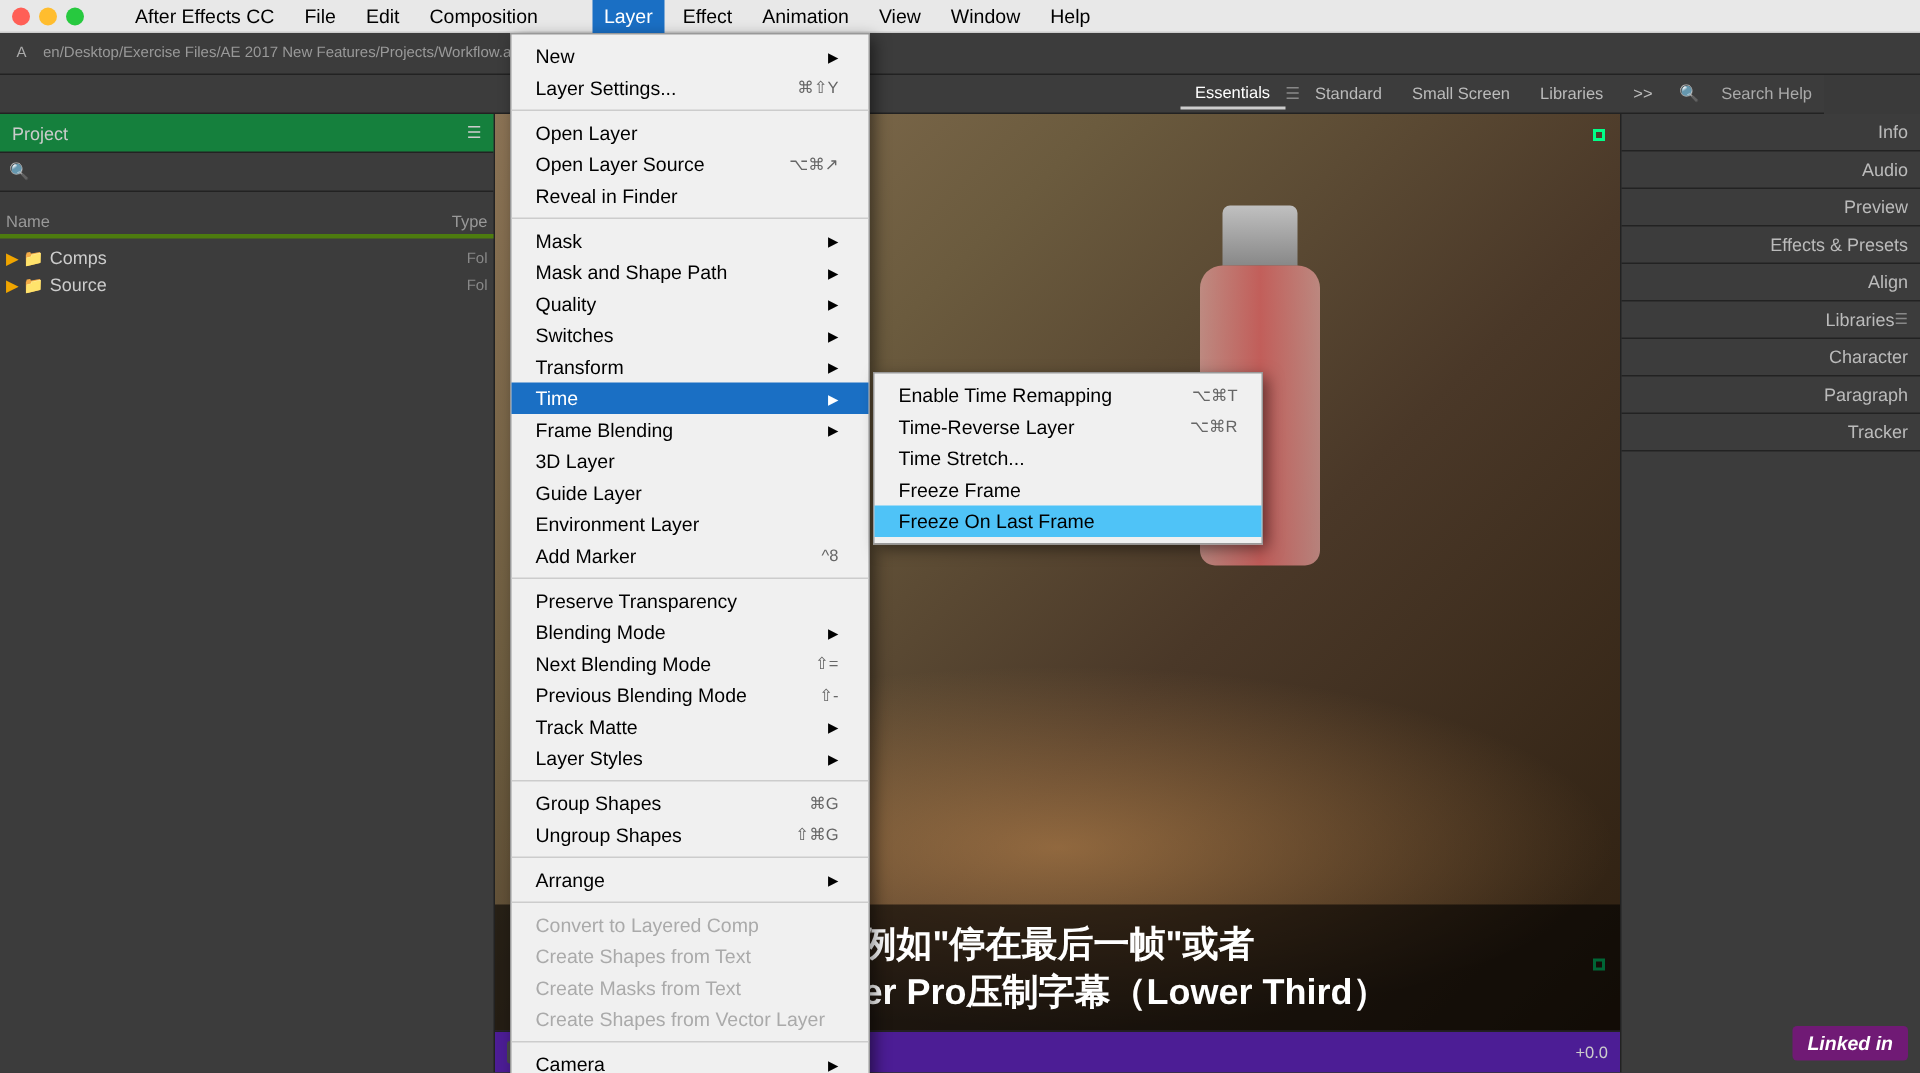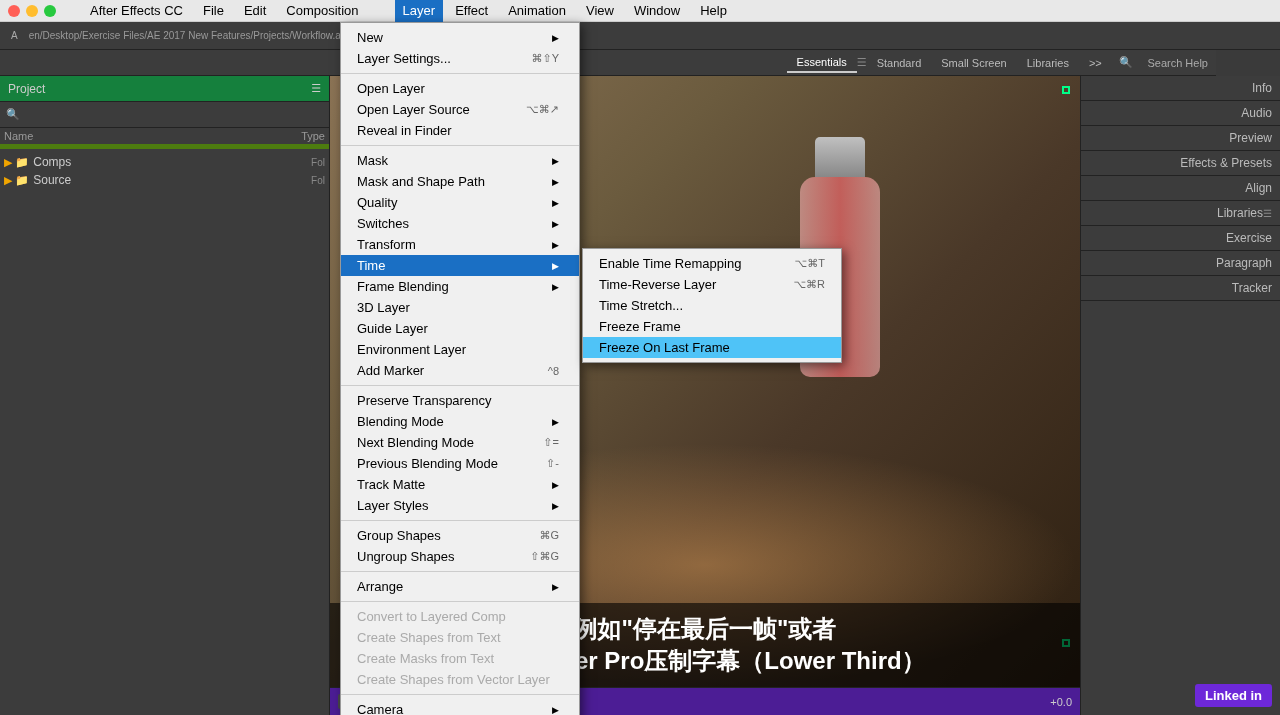--- a/index.html
+++ b/index.html
@@ -86,21 +86,21 @@
       height: 26px;
       background: #3c3c3c;
       display: flex;
       align-items: center;
       padding: 0 6px;
       border-bottom: 1px solid #222;
     }
     .search-icon-sm { color: #888; font-size: 11px; margin-right: 4px; }
     .folder-list { padding: 4px 0; }
     .folder-item { display: flex; align-items: center; padding: 2px 4px; color: #ccc; font-size: 12px; gap: 4px; cursor: pointer; }
-    .col-headers { display: flex; justify-content: space-between; padding: 2px 4px; color: #999; font-size: 11px; border-bottom: 5px solid #4d7c0f; }
+    .col-headers { display: flex; justify-content: space-between; padding: 2px 4px; color: #999; font-size: 11px; border-bottom: 3px solid #4d7c0f; margin-top: 12px; }
 
     
     #center-panel {
       flex: 1;
       display: flex;
       flex-direction: column;
       background: #2a2a2a;
       position: relative;
     }
     #preview-area {
@@ -181,26 +181,27 @@
       padding: 10px 20px;
       text-align: center;
       font-weight: bold;
     }
 
     
     #linkedin {
       position: absolute;
       bottom: 8px;
       right: 8px;
-      background: #6d28d9;
+      background: #701a75;
       color: white;
       font-size: 13px;
       padding: 4px 10px;
       border-radius: 3px;
       font-weight: bold;
+      font-style: italic;
     }
 
     
     #dropdown-layer {
       position: absolute;
       top: 22px; 
       left: 340px;
       width: 240px;
       background: #f0f0f0;
       border: 1px solid #999;
@@ -380,21 +381,21 @@
       </div>
     </div>
     <div class="right-section">
       <div class="right-section-header">
         <span>Libraries</span>
         <span style="color:#888; font-size:10px;">☰</span>
       </div>
     </div>
     <div class="right-section">
       <div class="right-section-header">
-        <span>Exercise</span>
+        <span>Character</span>
       </div>
     </div>
     <div class="right-section">
       <div class="right-section-header">
         <span>Paragraph</span>
       </div>
     </div>
     <div class="right-section">
       <div class="right-section-header">
         <span>Tracker</span>

